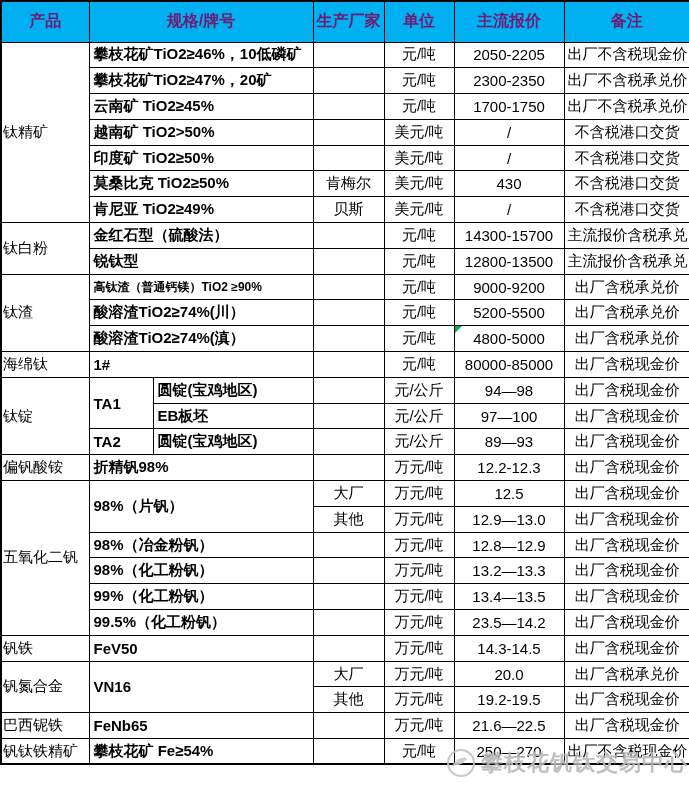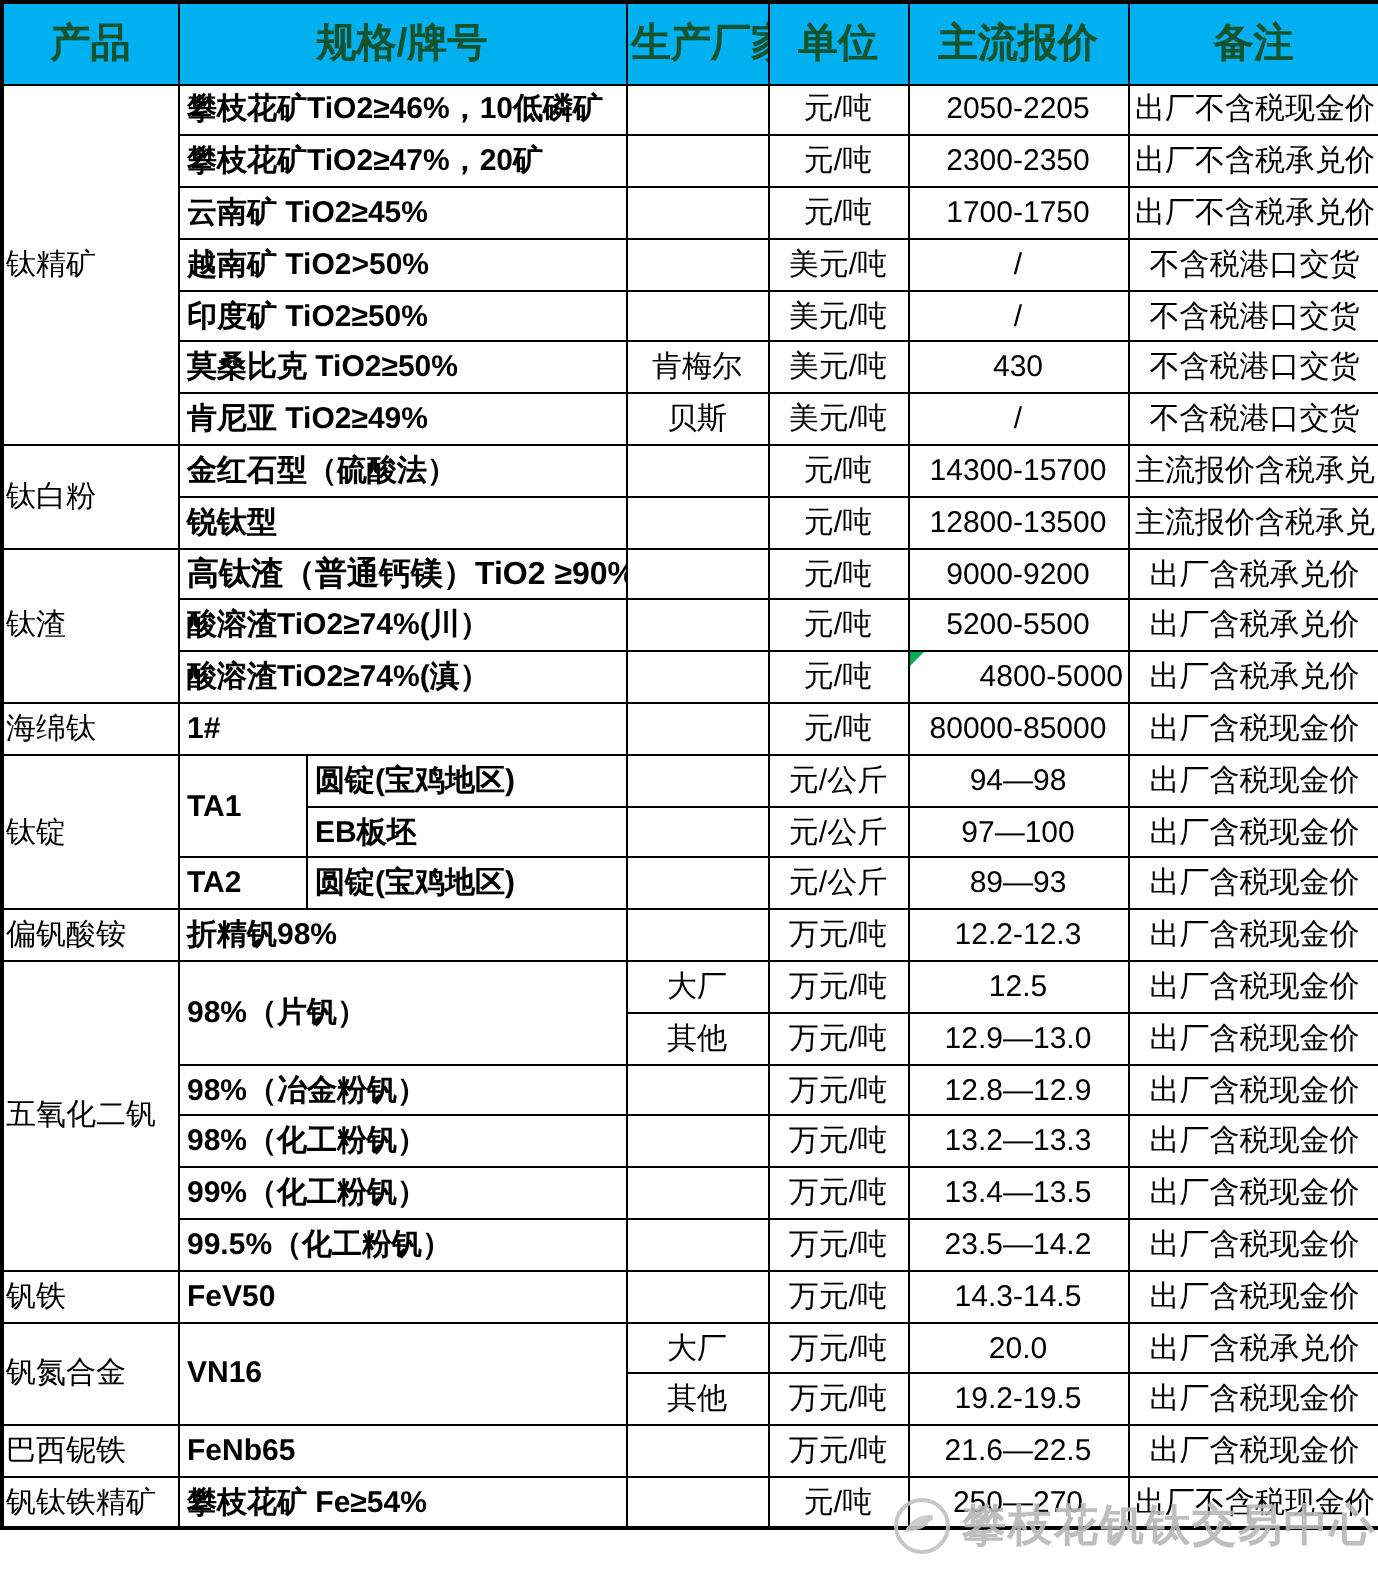--- a/index.html
+++ b/index.html
@@ -9,30 +9,30 @@
   }
   table.price-table {
     border-collapse:collapse; table-layout:fixed; width:689px;
     border:2px solid #000;
   }
   th, td {
     border:1px solid #000; overflow:hidden; white-space:nowrap;
     padding:0 2px; font-size:15px; color:#000; box-sizing:border-box;
   }
   thead th {
-    background:#00B0F0; color:#14532d; font-weight:bold;
-    font-size:20px; height:41px; text-align:center;
+    background:#00B0F0; color:#701a75; font-weight:bold;
+    font-size:16px; height:41px; text-align:center;
   }
   tbody td { height:25.8px; }
   .prod  { text-align:left; padding:0 1px; }
   .spec  { text-align:left;  padding-left:4px;font-weight:bold; }
   .mfr, .unit, .price { text-align:center; }
   .note  { text-align:center;  padding-left:3px; }
-  .fit   { font-size:16px; }
-  .green-flag { position:relative;text-align:right; }
+  .fit   { font-size:12px; }
+  .green-flag { position:relative; }
   .green-flag::before {
     content:""; position:absolute; top:0; left:0; width:0; height:0;
     border-top:7px solid #00B050; border-right:7px solid transparent;
   }
   .watermark {
     position:absolute; right:1px; bottom:5px; display:flex; align-items:center;
     gap:3px; color:#b8b8b8; font-size:22px; font-weight:bold;
     letter-spacing:1px; opacity:0.9; pointer-events:none;
   }
   .wm-logo { flex:0 0 auto; }

